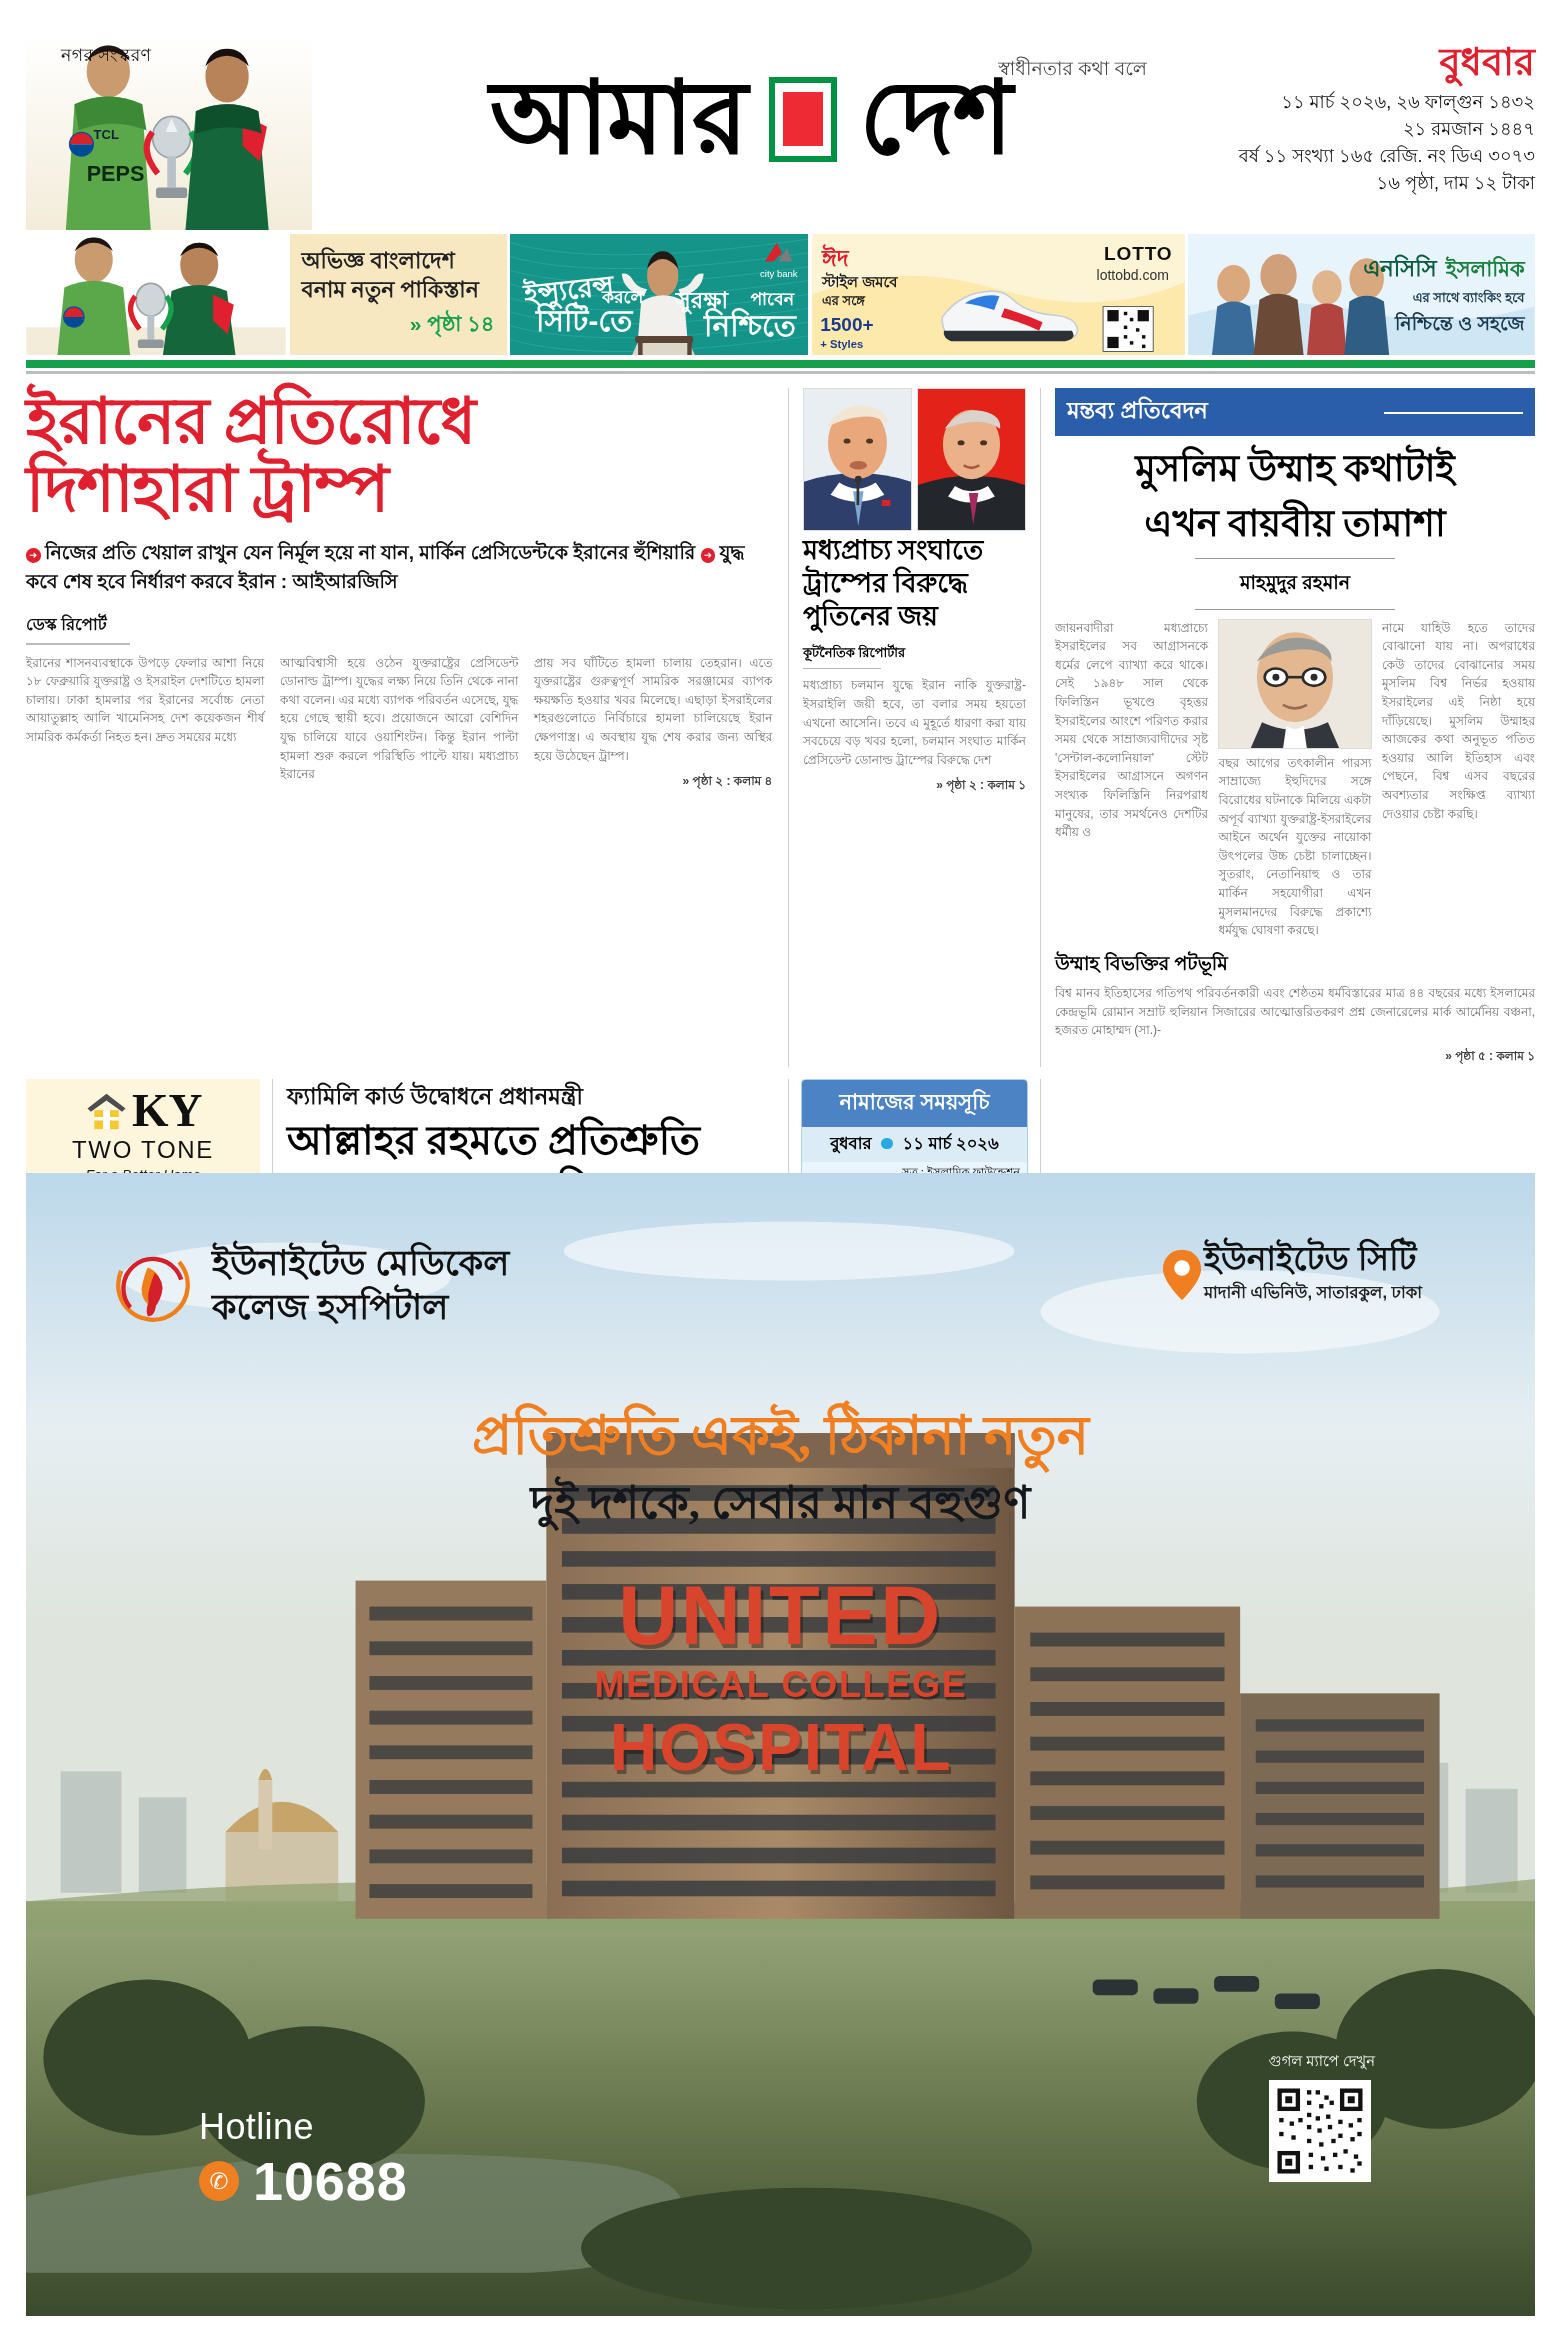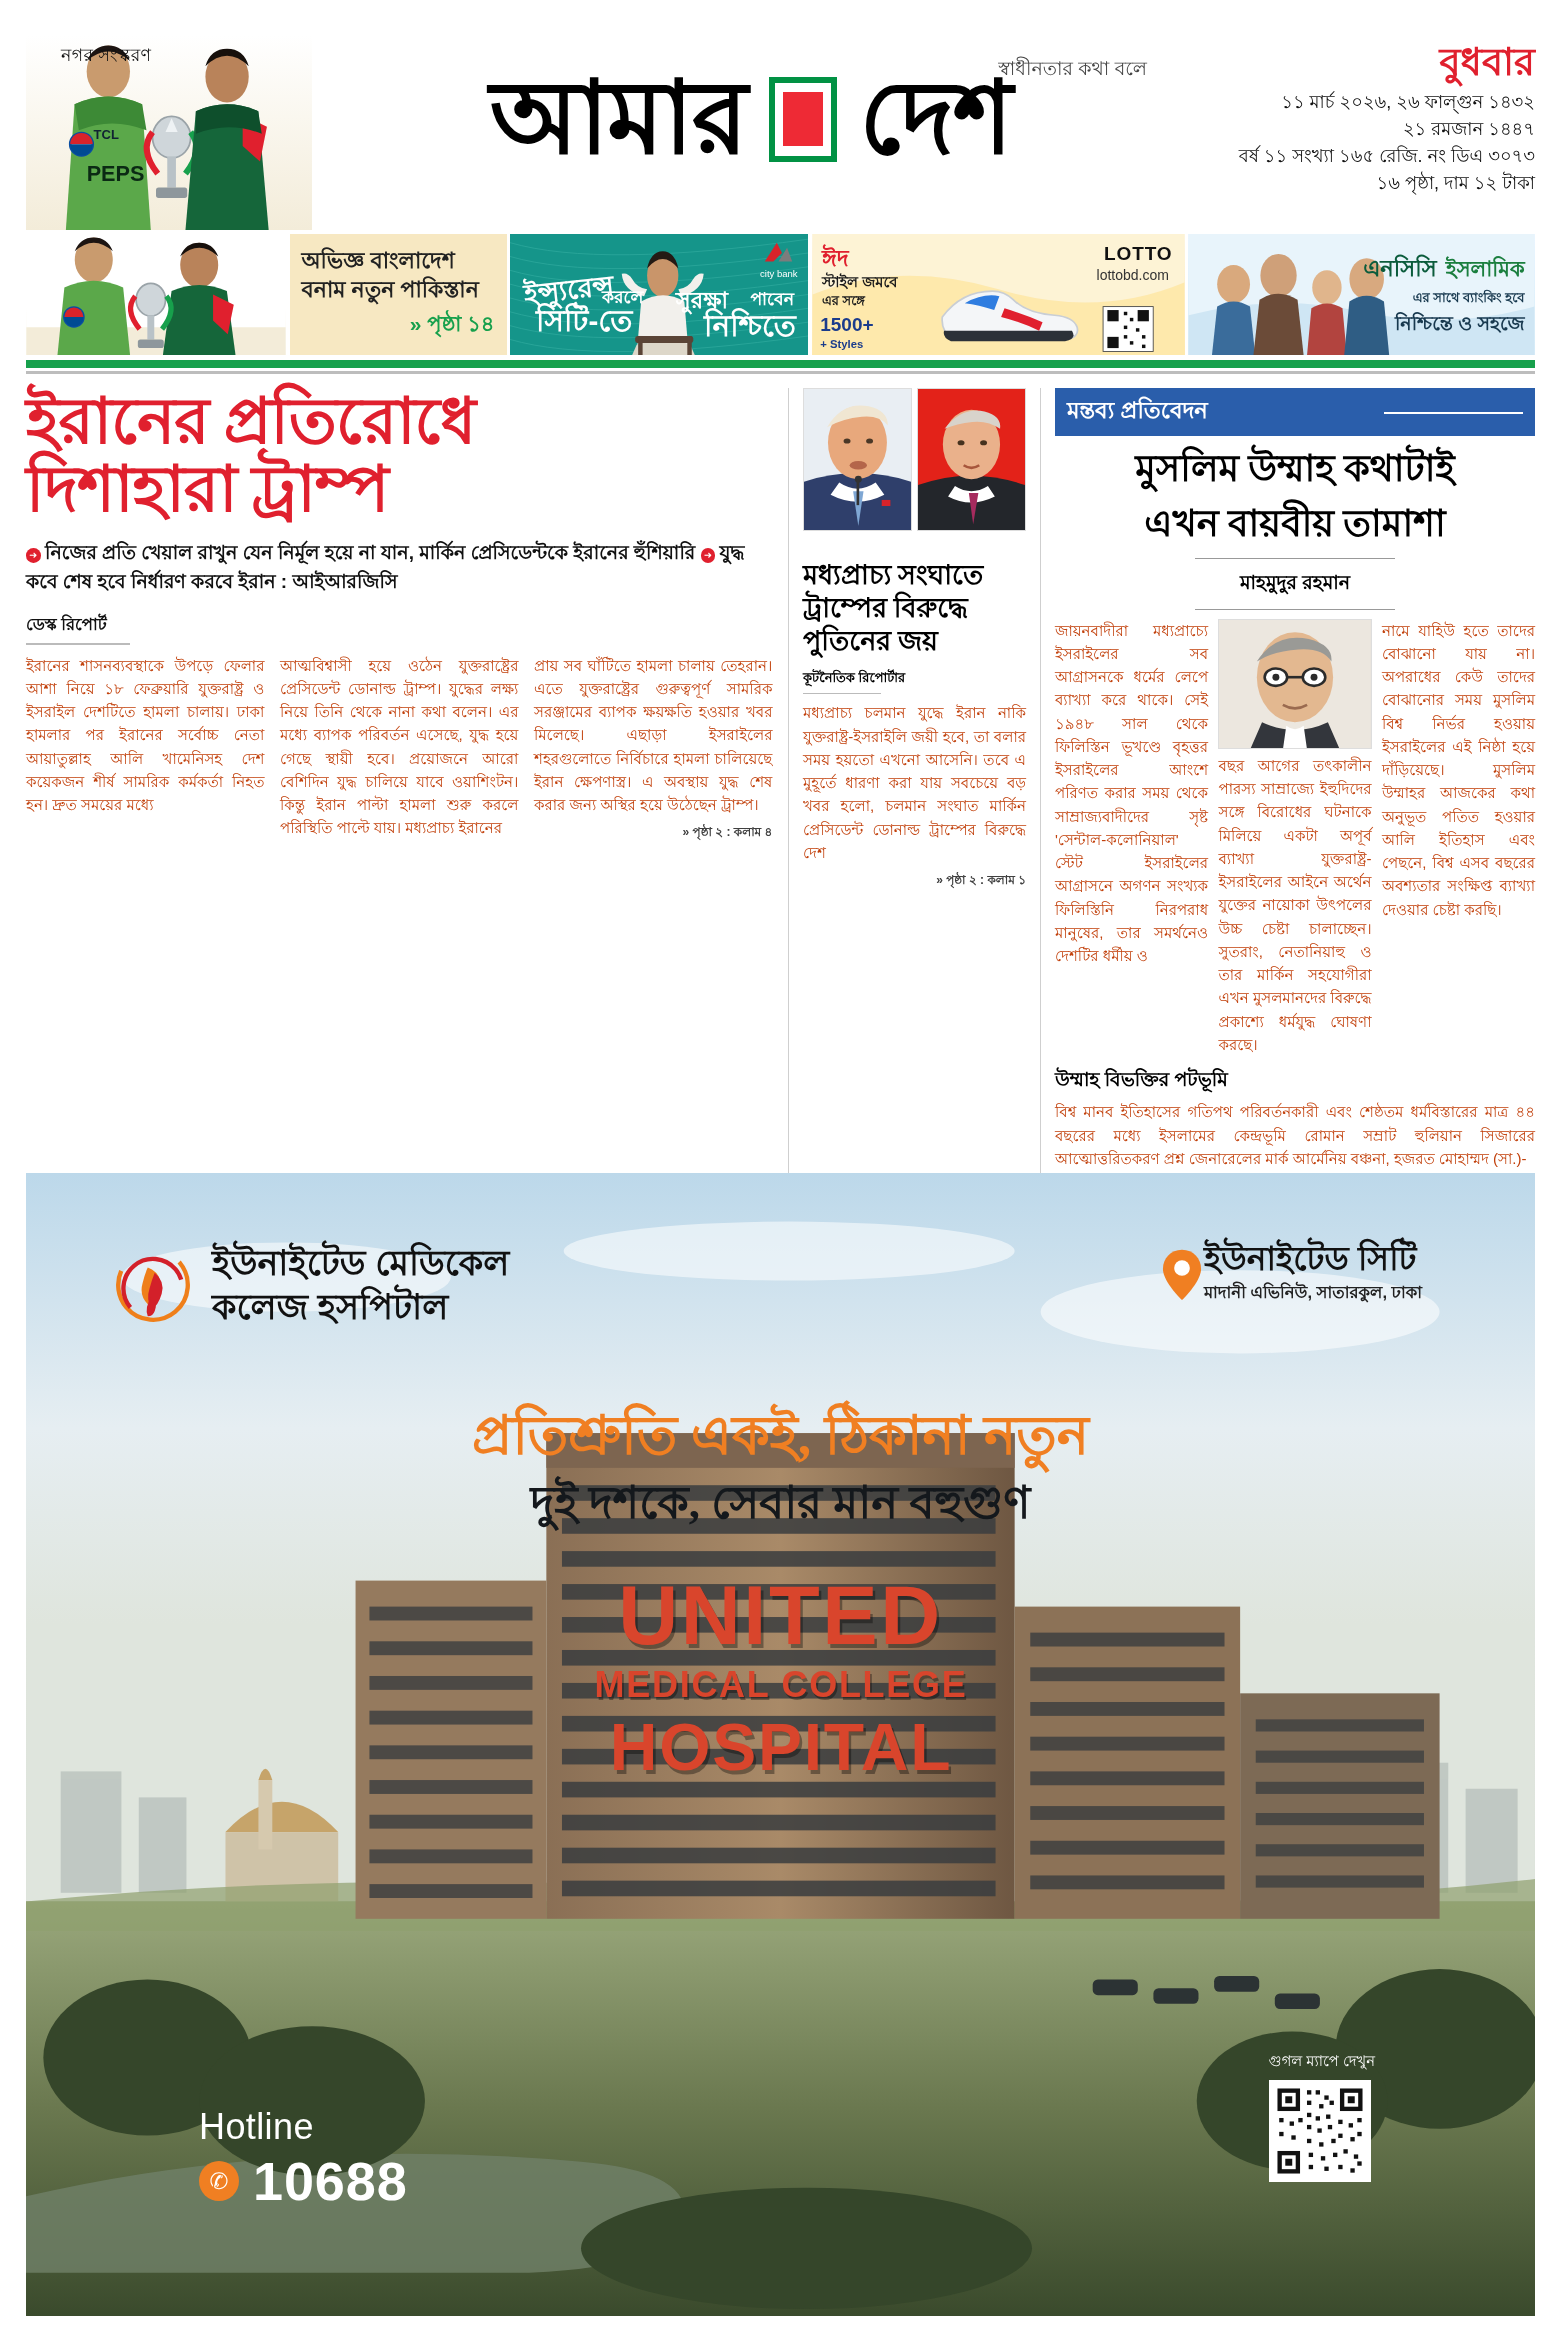--- a/index.html
+++ b/index.html
@@ -59,26 +59,26 @@
 
   .lead-head { color:#e0202e; font-size:64px; font-weight:700; line-height:1.06; letter-spacing:-0.9px;
                font-family:"Liberation Serif","DejaVu Serif",serif;}
   .lead-subs { margin-top:15.6px; font-size:19px; font-weight:700; line-height:1.5; color:#111;}
   .bullet { display:inline-block; width:14.7px;height:14.7px;border-radius:50%;background:#e0202e;color:#fff;
             font-size:9.5px; line-height:14.7px; text-align:center; margin-right:4.3px; vertical-align:0.9px;}
   .byline { font-size:16.5px; font-weight:700; color:#111; margin-top:15.6px;}
   .byline-rule { width:104px;height:1.7px;background:#bbb;margin:4.3px 0 8.7px;}
   .cols3 { display:flex; gap:15.6px; margin-top:7px; }
   .cols3 > div { flex:1; }
-  .bodytext { font-size:15px; line-height:1.55; text-align:justify; color:#c2410c; }
+  .bodytext { font-size:12px; line-height:1.55; text-align:justify; color:#737373; }
   .jump { font-size:12px; font-weight:700; color:#404040; margin-top:7px; text-align:right;}
 
   .mid-photos { display:flex; gap:5.2px; }
   .mid-photos .ph { width:50%; height:143px; border:0.9px solid #ddd; position:relative; overflow:hidden;}
-  .mid-head { font-size:27px; font-weight:700; line-height:1.22; margin-top:28px; color:#000;
+  .mid-head { font-size:27px; font-weight:700; line-height:1.22; margin-top:3px; color:#000;
               font-family:"Liberation Serif","DejaVu Serif",serif;}
   .mid-by { font-size:13px; font-weight:700; margin-top:10.4px; }
   .mid-by-rule{width:78px;height:1.7px;background:#bbb;margin:3.5px 0 7px;}
 
   .opi-bar { background:#2a5eab; color:#fff; font-size:22.6px; font-weight:700; padding:5.2px 12px; position:relative;}
   .opi-bar .line { position:absolute; right:12px; top:50%; width:139px; height:1.7px; background:#fff; }
   .opi-head { font-size:37px; font-weight:700; line-height:1.2; text-align:center; margin-top:10.4px; color:#000;
               font-family:"Liberation Serif","DejaVu Serif",serif;}
   .opi-author { text-align:center; font-size:19px; font-weight:700; padding:9px 0; margin:12px auto 8.7px;
                 border-top:1.7px solid #999; border-bottom:1.7px solid #999; width:200px;}

